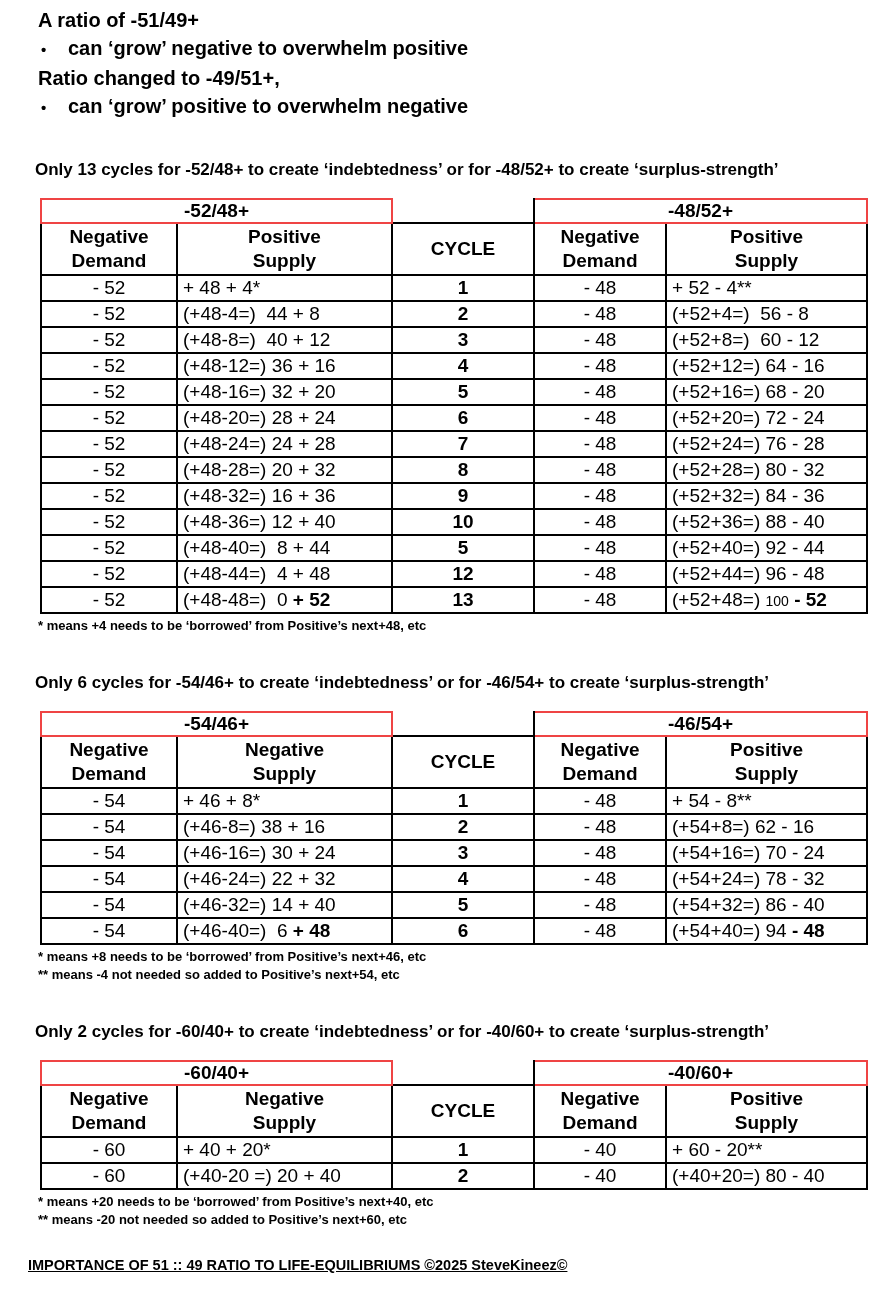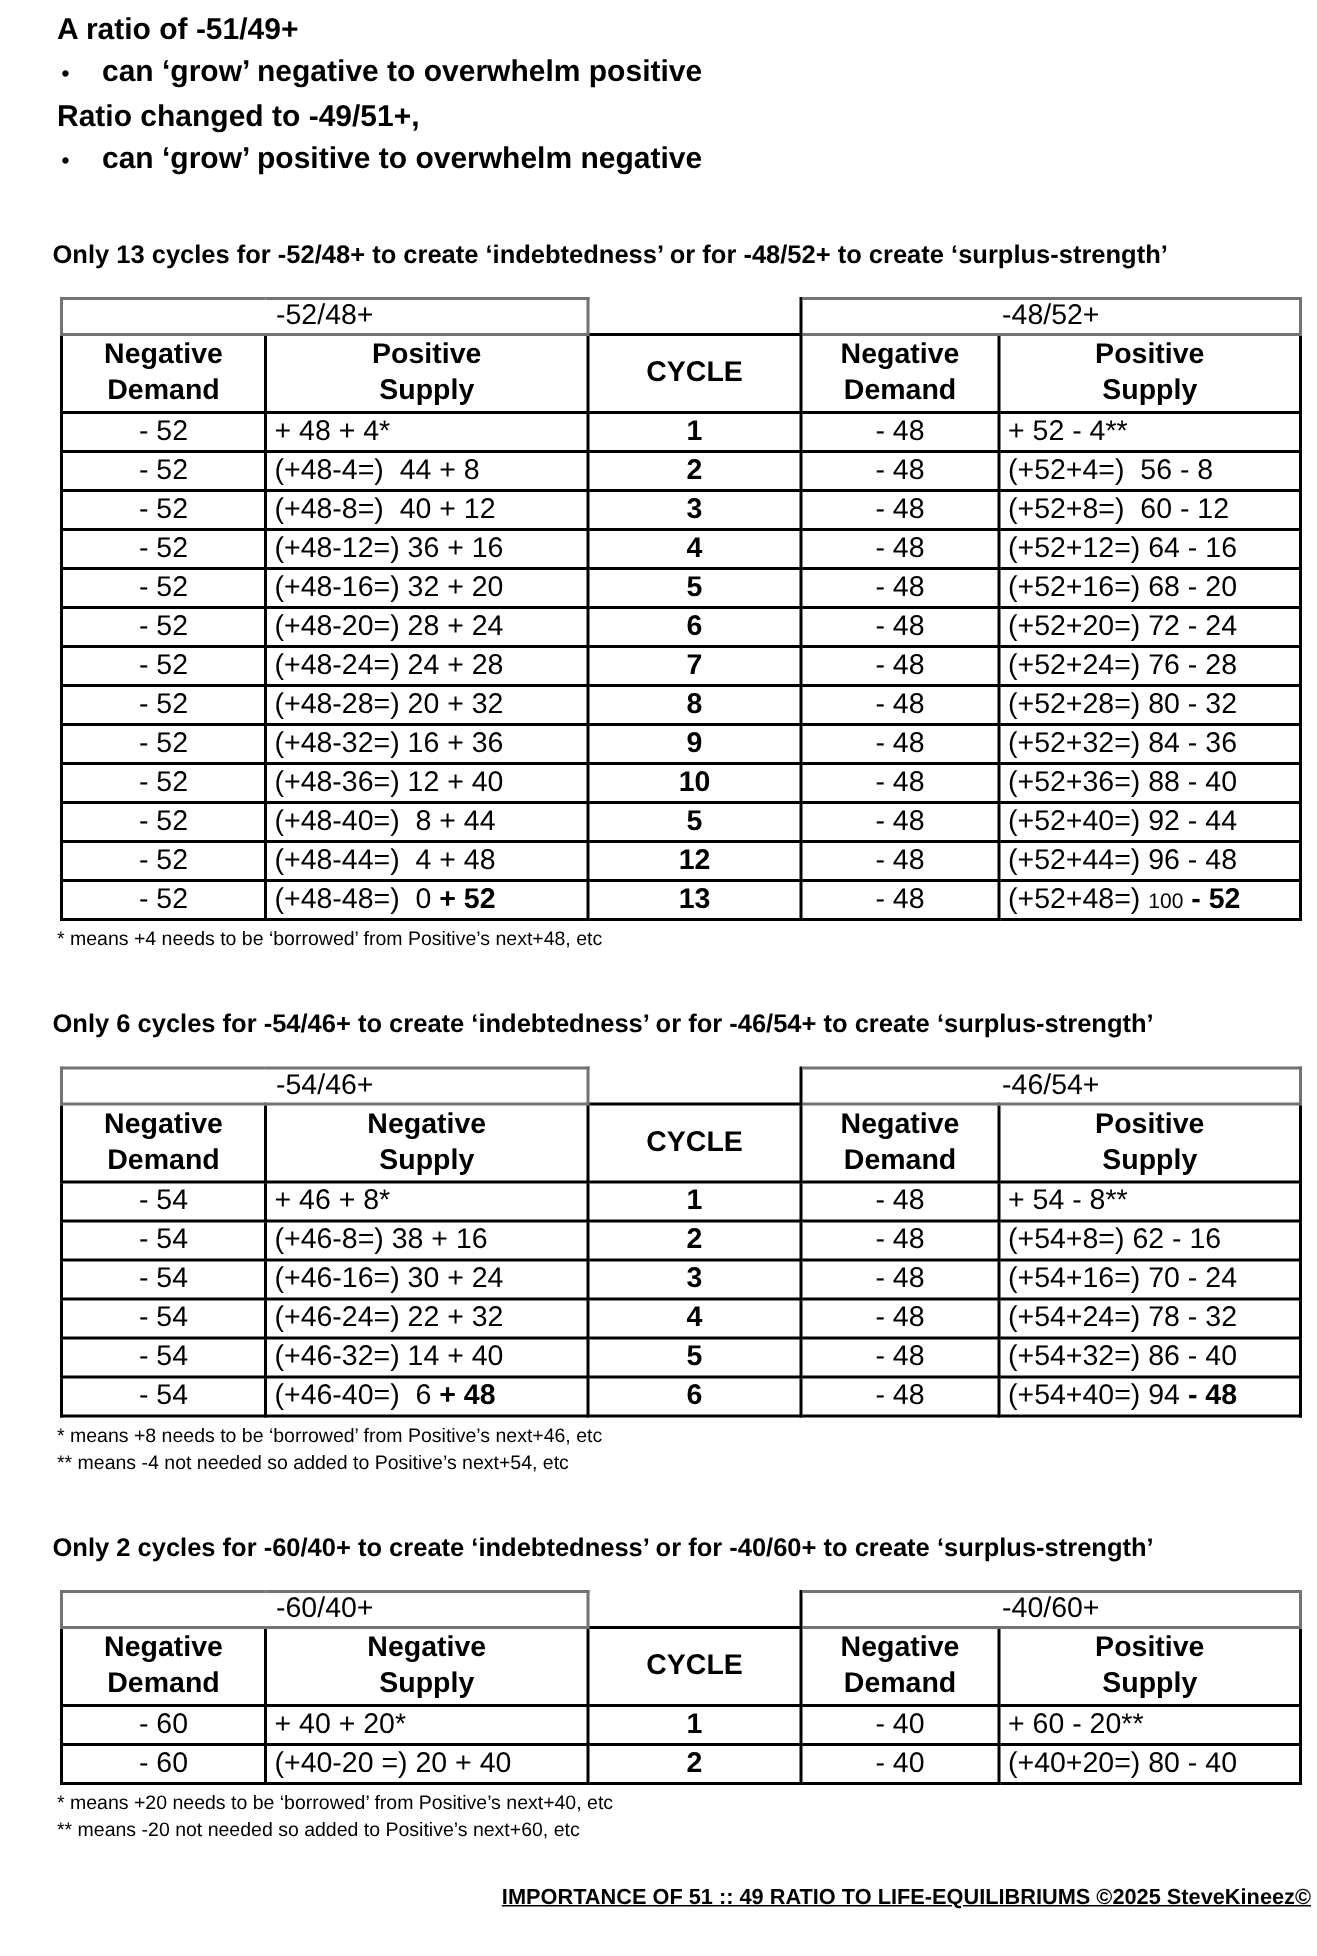--- a/index.html
+++ b/index.html
@@ -24,21 +24,21 @@
     padding-left: 7px; margin-top: 38px; margin-bottom: 18px;
   }
 
   
   table.cycle-table {
     border-collapse: collapse; table-layout: fixed;
     margin-left: 12px; width: 826px;
   }
   .cycle-table td, .cycle-table th { overflow: hidden; }
   .group-cell {
-    border: 2px solid #737373; font-weight: normal; font-size: 19px;
+    border: 2px solid #ef4444; font-weight: bold; font-size: 19px;
     text-align: center; height: 24px; vertical-align: middle;
   }
   .gap-cell {
     border-left: 2px solid #000; border-right: 2px solid #000;
     border-bottom: 2px solid #000; border-top: none;
   }
   .colhead {
     border: 2px solid #000; font-weight: bold; font-size: 19px;
     text-align: center; height: 52px; vertical-align: middle;
     white-space: pre-line; line-height: 24px;
@@ -48,25 +48,25 @@
     vertical-align: middle; line-height: 22px;
   }
   td.demand { text-align: center; }
   td.cycle  { text-align: center; font-weight: bold; }
   td.supply { text-align: left; padding-left: 5px; white-space: pre; }
   .part-bold  { font-weight: bold; }
   .part-small { font-size: 14px; }
 
   
   .footnotes { margin-left: 10px; margin-top: 3px; }
-  .footnote { font-weight: normal; font-size: 13px; line-height: 18px; }
+  .footnote { font-weight: bold; font-size: 13px; line-height: 18px; }
 
   
   .footer-credit {
-    text-align: right; padding-right: 4px; margin-top: 28px;
+    text-align: left; padding-right: 4px; margin-top: 28px;
     font-weight: bold; font-size: 14.5px; text-decoration: underline;
   }
 </style>
 </head>
 <body>
 
 <div class="page">
 
   <div class="intro">
     <div class="intro-line">A ratio of -51/49+</div>

